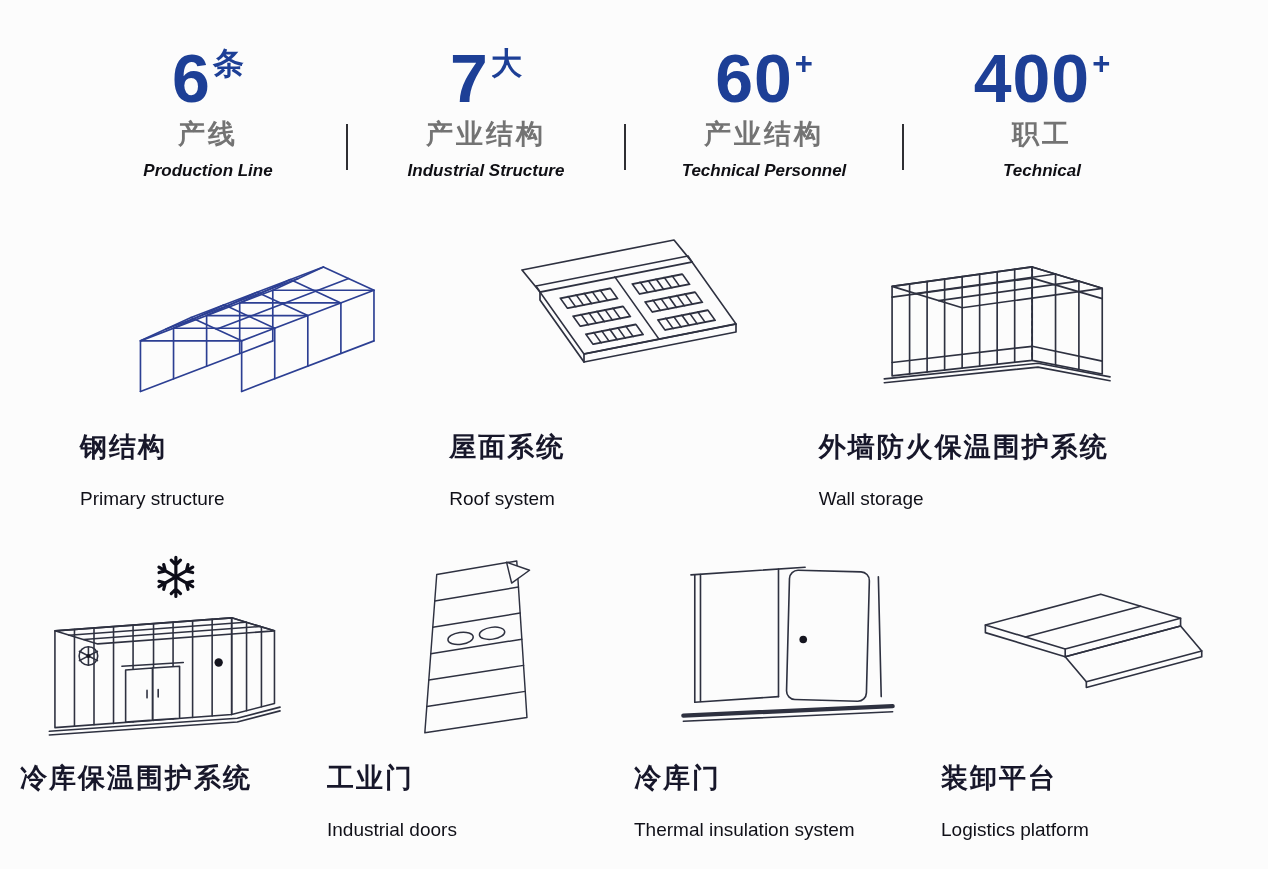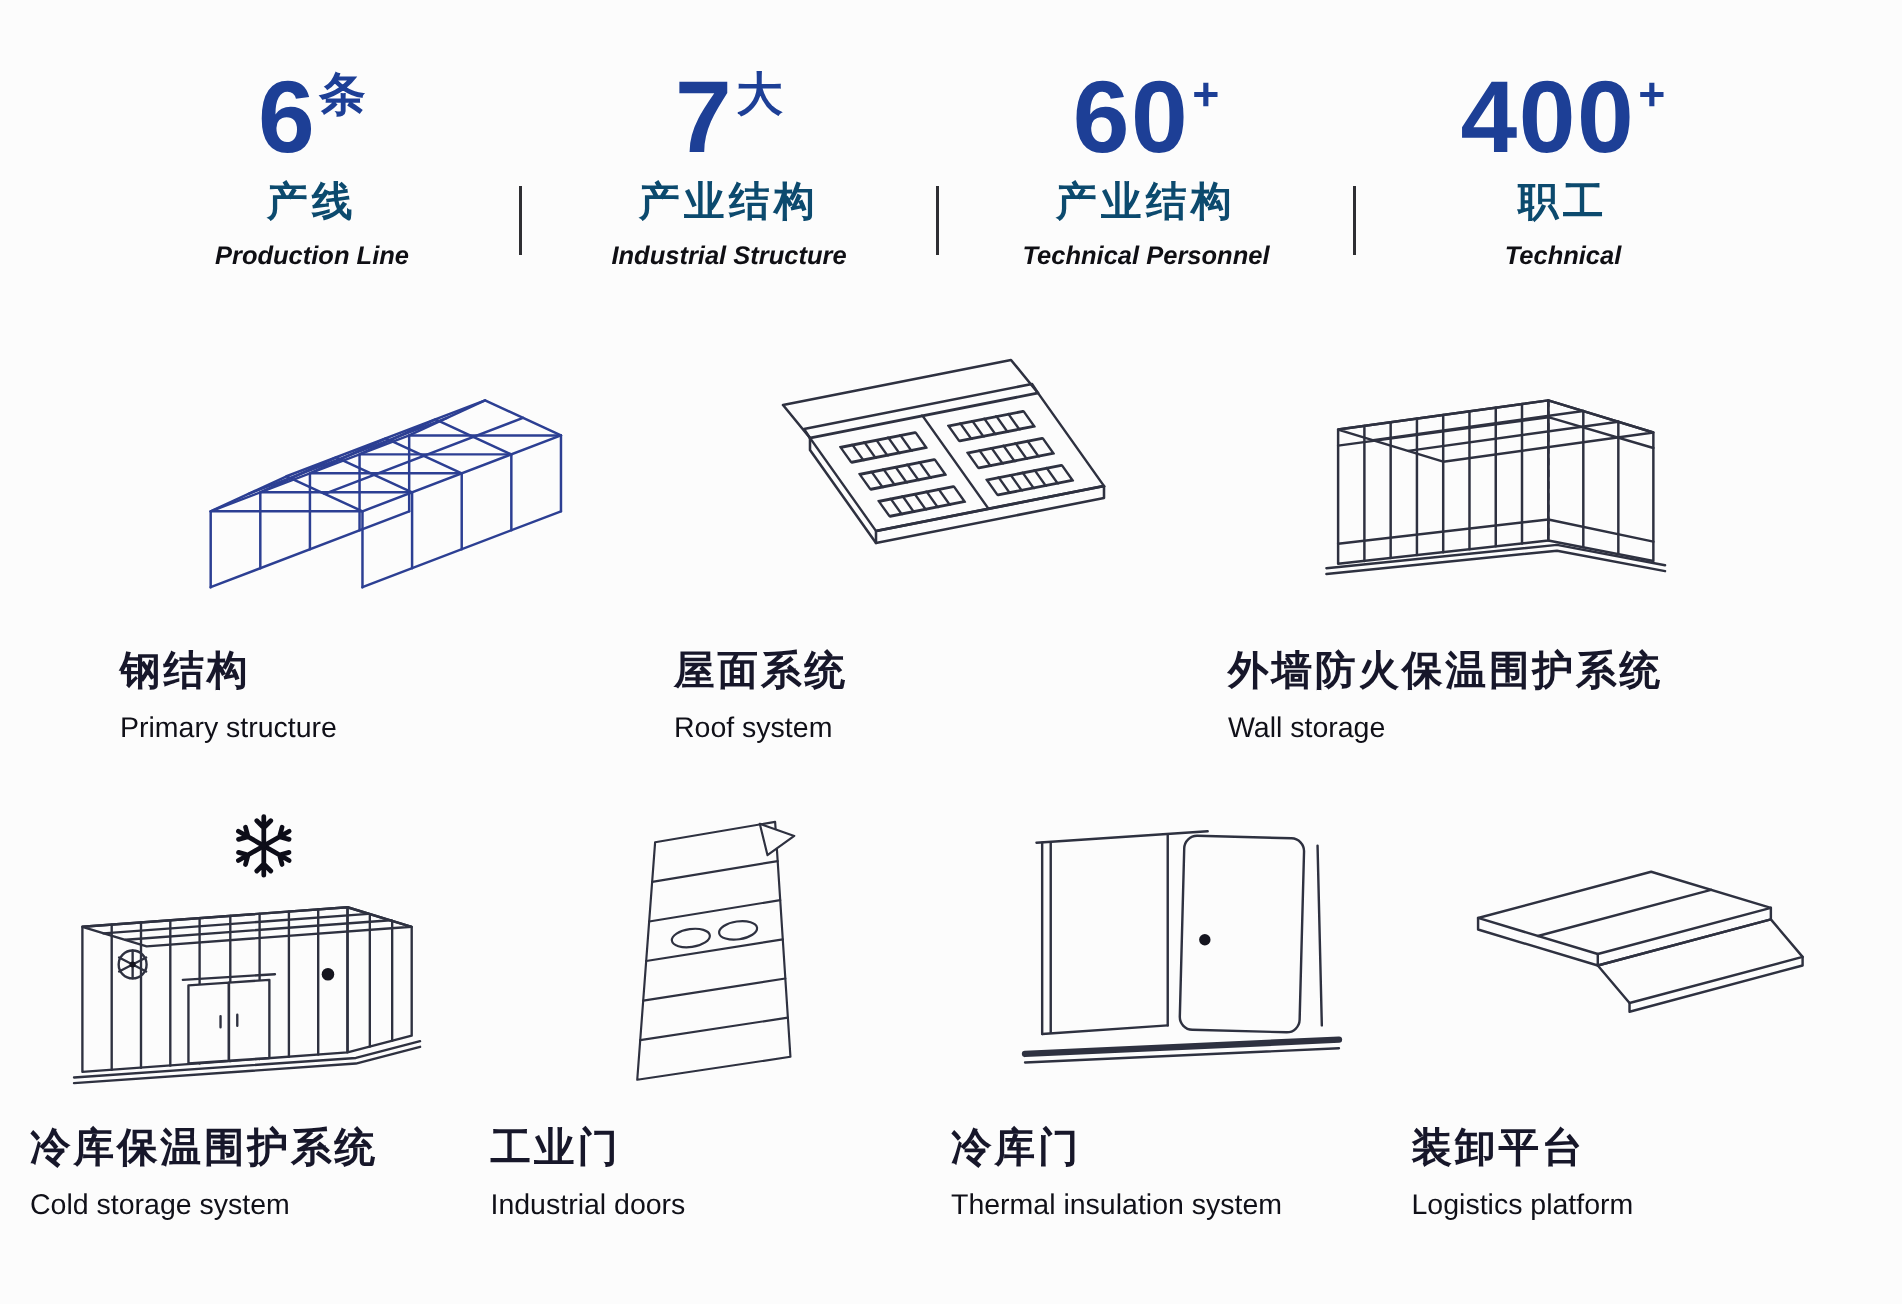--- a/index.html
+++ b/index.html
@@ -17,37 +17,37 @@
   .stat { flex:1 1 0; text-align:center; }
   .stat-value { line-height:1; white-space:nowrap; }
   .stat-number {
     font-size:68px; font-weight:700; color:#1d3f96; letter-spacing:1px;
   }
   .stat-unit {
     font-size:31px; font-weight:700; color:#1d3f96;
     position:relative; top:-28px; margin-left:2px;
   }
   .stat-zh {
-    margin-top:4px; font-size:27px; font-weight:700; color:#0c4a6e; letter-spacing:3px;
+    margin-top:4px; font-size:27px; font-weight:700; color:#737373; letter-spacing:3px;
   }
   .stat-en {
     margin-top:9px; font-size:17px; font-weight:700; color:#0f0f14;font-style:italic;
   }
   .stat-divider {
     width:2px; height:46px; background:#2f2f33; margin-top:80px; flex:0 0 2px;
   }
 
   
   .products-row { display:flex; align-items:flex-start; }
   .row-1 { padding:0 80px; margin-top:38px; }
   .row-2 { padding:0 20px; margin-top:40px; }
   .card { flex:1 1 0; text-align:left; }
   .icon-box { height:198px; display:flex; align-items:center; justify-content:center; }
   .p-zh { margin-top:12px; font-size:27px; font-weight:700; color:#17172a; letter-spacing:2px; }
-  .p-en { margin-top:10px; font-size:19px; font-weight:400; color:#101018; }
+  .p-en { margin-top:23px; font-size:19px; font-weight:400; color:#101018; }
 
   svg { display:block; }
   .art { stroke:#2e3140; fill:none; stroke-width:1.7; stroke-linejoin:round; stroke-linecap:round; }
   .art-blue { stroke:#2c3f93; }
   .mask { fill:#fcfcfc; }
   .ink { fill:#15151f; stroke:none; }
 </style>
 </head>
 <body>
 
@@ -254,21 +254,20 @@
             <circle class="ink" cx="58" cy="115" r="2.2"></circle>
             <circle class="ink" cx="198" cy="122" r="4.5"></circle>
 
             <path d="M16,196 L218,182 L264,170"></path>
             <path d="M16,200 L218,186 L264,174"></path>
           </g>
         </svg>
       </div>
       <figcaption>
         <div class="p-zh">冷库保温围护系统</div>
-        <div class="p-en">Cold storage system</div>
       </figcaption>
     </figure>
 
     <figure class="card">
       <div class="icon-box">
         <svg width="200" height="200" viewBox="0 0 220 235">
           <g class="art">
             <path d="M58,30 L152,14 L164,198 L44,216 Z"></path>
             <path d="M55.7,61 L154,44.7 M53.3,92 L156,75.3 M51,123 L158,106 M48.7,154 L160,136.7 M46.3,185 L162,167.3"></path>
             <ellipse cx="86" cy="105" rx="15" ry="7" transform="rotate(-8 86 105)"></ellipse>

